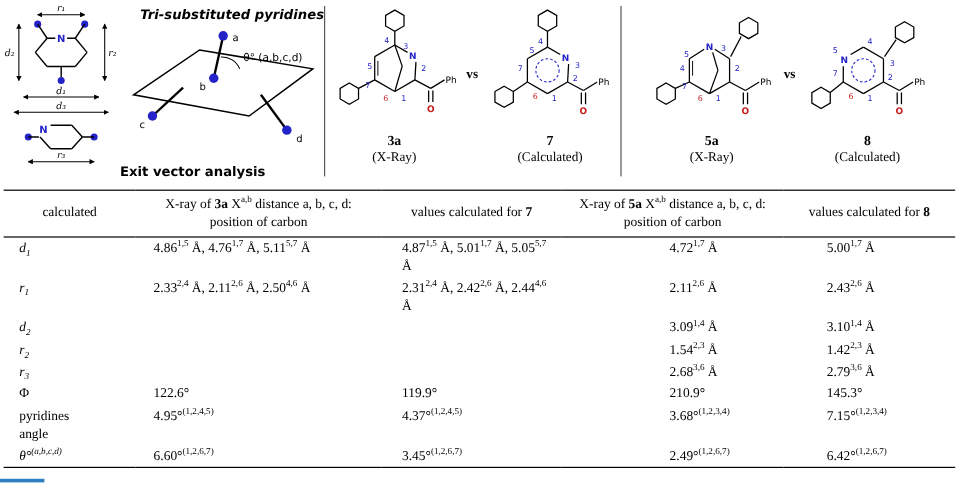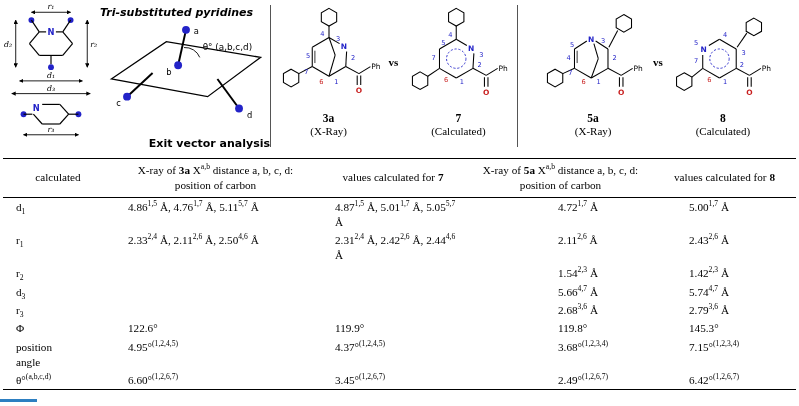--- a/index.html
+++ b/index.html
@@ -3,24 +3,24 @@
 <meta charset="utf-8">
 <style>
   html,body{margin:0;padding:0}
   body{position:relative;width:799px;height:406px;background:#fff;color:#000;
        font-family:"Liberation Serif",serif;overflow:hidden}
 
   
   .fig{position:absolute;left:0;top:0;width:741px;height:155px}
   .divider{position:absolute;top:5px;height:142px;width:1px;background:#555}
   .panelA{position:absolute;left:2px;top:2px}
-  .panelB-title{position:absolute;left:100px;top:6px;width:170px;text-align:left;
+  .panelB-title{position:absolute;left:100px;top:6px;width:170px;text-align:right;
       font:italic bold 11px "DejaVu Sans",sans-serif}
   .panelB-svg{position:absolute;left:100px;top:22px}
-  .panelB-cap{position:absolute;left:100px;top:137px;width:170px;text-align:right;
+  .panelB-cap{position:absolute;left:100px;top:137px;width:170px;text-align:left;
       font:bold 11px "DejaVu Sans",sans-serif}
   .panelC{position:absolute;left:272px;top:4px;width:243px;display:flex;justify-content:center;gap:4px}
   .panelD{position:absolute;left:519px;top:4px;width:278px;display:flex;justify-content:center;gap:4px}
   .struct{width:112px;text-align:center}
   .struct svg{width:112px;height:104px;display:block;margin:0 auto}
   .sname{font-weight:bold;font-size:11.5px;line-height:1.15;margin-top:4px}
   .smethod{font-size:11px;line-height:1.15}
   .vs{align-self:center;font-weight:700;font-size:11px;margin-top:-18px}
 
   
@@ -46,21 +46,21 @@
         border-top:1.5px solid var(--line,#000);border-bottom:1.5px solid var(--line,#000);
         font-size:11.2px}
   thead th{font-weight:normal;text-align:center;vertical-align:middle;
         padding:4px 6px 5px;border-bottom:1px solid var(--line,#000);line-height:1.3}
   td{padding:1.8px 4px 1.8px 0;vertical-align:top;line-height:1.32}
   td.param{padding-left:13px;white-space:pre-line}
   td.c1{padding-left:15px}
   td.c2{padding-left:17px}
   td.c3{padding-left:90px}
   td.c4{padding-left:36px}
-  .it{}
+  .it{font-style:italic}
   .bh{font-weight:bold}
   sup{font-size:68%;vertical-align:super;line-height:0}
   sub{font-size:68%;vertical-align:sub;line-height:0}
 
   .footer-line{position:absolute;left:0;bottom:4px;width:37px;height:3px;
         background:var(--footer-line,#2d7fc1)}
 </style>
 </head>
 <body>
 
@@ -329,49 +329,49 @@
         <td class="c4">5.00<sup>1,7</sup> Å</td>
       </tr>
       <tr>
         <td class="param it">r<sub>1</sub></td>
         <td class="c1">2.33<sup>2,4</sup> Å, 2.11<sup>2,6</sup> Å, 2.50<sup>4,6</sup> Å</td>
         <td class="c2">2.31<sup>2,4</sup> Å, 2.42<sup>2,6</sup> Å, 2.44<sup>4,6</sup> Å</td>
         <td class="c3">2.11<sup>2,6</sup> Å</td>
         <td class="c4">2.43<sup>2,6</sup> Å</td>
       </tr>
       <tr>
+        <td class="param it">d<sub>2</sub></td>
+        <td class="c1"></td>
+        <td class="c2"></td>
+        <td class="c3">3.09<sup>1,4</sup> Å</td>
+        <td class="c4">3.10<sup>1,4</sup> Å</td>
+      </tr>
+      <tr>
         <td class="param it">r<sub>2</sub></td>
         <td class="c1"></td>
         <td class="c2"></td>
         <td class="c3">1.54<sup>2,3</sup> Å</td>
         <td class="c4">1.42<sup>2,3</sup> Å</td>
       </tr>
       <tr>
-        <td class="param it">d<sub>3</sub></td>
-        <td class="c1"></td>
-        <td class="c2"></td>
-        <td class="c3">5.66<sup>4,7</sup> Å</td>
-        <td class="c4">5.74<sup>4,7</sup> Å</td>
-      </tr>
-      <tr>
         <td class="param it">r<sub>3</sub></td>
         <td class="c1"></td>
         <td class="c2"></td>
         <td class="c3">2.68<sup>3,6</sup> Å</td>
         <td class="c4">2.79<sup>3,6</sup> Å</td>
       </tr>
       <tr>
         <td class="param">Φ</td>
         <td class="c1">122.6°</td>
         <td class="c2">119.9°</td>
-        <td class="c3">119.8°</td>
+        <td class="c3">210.9°</td>
         <td class="c4">145.3°</td>
       </tr>
       <tr>
-        <td class="param">position
+        <td class="param">pyridines
 angle</td>
         <td class="c1">4.95°<sup>(1,2,4,5)</sup></td>
         <td class="c2">4.37°<sup>(1,2,4,5)</sup></td>
         <td class="c3">3.68°<sup>(1,2,3,4)</sup></td>
         <td class="c4">7.15°<sup>(1,2,3,4)</sup></td>
       </tr>
       <tr>
         <td class="param it">θ°<sup>(a,b,c,d)</sup></td>
         <td class="c1">6.60°<sup>(1,2,6,7)</sup></td>
         <td class="c2">3.45°<sup>(1,2,6,7)</sup></td>

